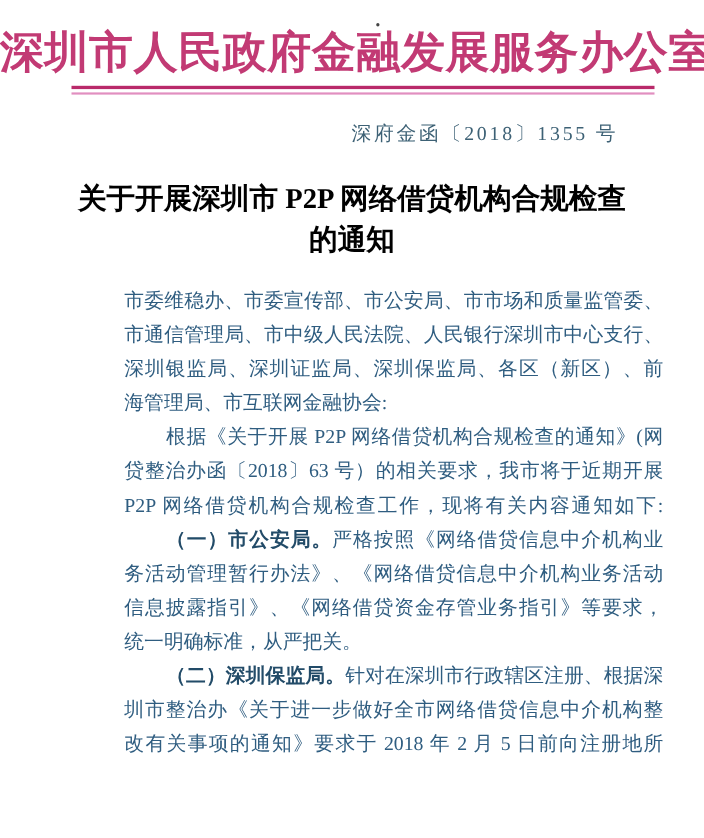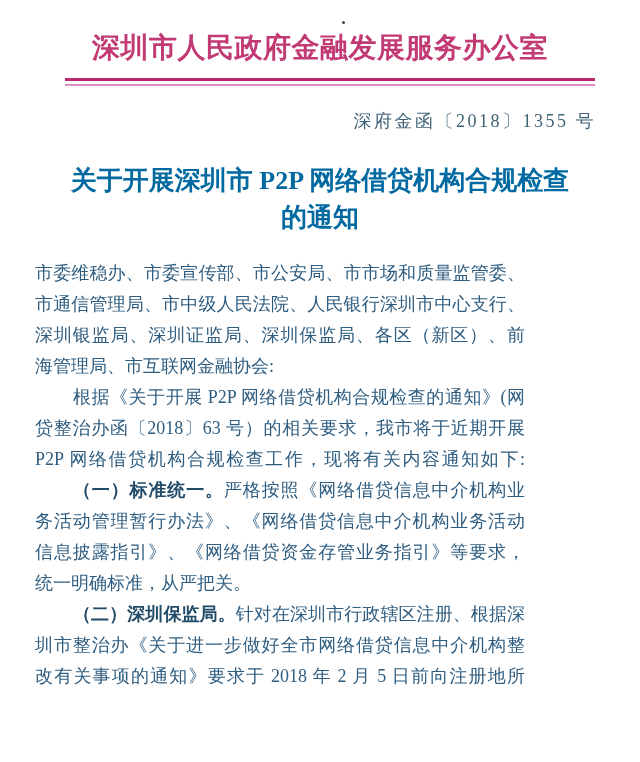--- a/index.html
+++ b/index.html
@@ -12,59 +12,59 @@
     width: 640px;
     height: 762px;
     background: #ffffff;
     overflow: hidden;
     font-family: "Liberation Serif", "DejaVu Serif", serif;
   }
   
   .org-name {
     margin: 26px 0 0 0;
     text-align: center;
-    font-size: 28px;
+    font-size: 40px;
     font-weight: bold;
     letter-spacing: 0.5px;
     line-height: 44px;
     color: #c23a74;
     white-space: nowrap;
   }
   
   .double-rule {
     margin: 8px 0 0 65px;
     width: 530px;
     height: 0;
     border-top: 3px solid #b92a6a;
     border-bottom: 2px solid #e18fc0;
     padding-top: 3px;
   }
   
   .doc-number {
     margin-top: 22px;
-    padding-right: 44px;
+    padding-right: 78px;
     text-align: right;
     font-size: 18px;
     letter-spacing: 2.5px;
     line-height: 26px;
     color: #3d6175;
     white-space: nowrap;
   }
   
   .doc-title {
     margin-top: 28px;
     text-align: center;
     font-size: 26px;
     font-weight: bold;
     line-height: 37px;
-    color: #0369a1;
+    color: #000000;
   }
   
   .doc-body {
-    margin: 22px 65px 0 35px;
+    margin: 22px 65px 0 113px;
     width: 490px;
     font-size: 18px;
     line-height: 31px;
     color: #2f5d80;
   }
   .line {
     min-height: 31px;
     white-space: normal;
   }
   .line.justify {
@@ -110,21 +110,21 @@
   </div>
 
   <div class="doc-body">
       <div class="line justify">市委维稳办、市委宣传部、市公安局、市市场和质量监管委、</div>
       <div class="line justify">市通信管理局、市中级人民法院、人民银行深圳市中心支行、</div>
       <div class="line justify">深圳银监局、深圳证监局、深圳保监局、各区（新区）、前</div>
       <div class="line">海管理局、市互联网金融协会:</div>
       <div class="line indent justify">根据《关于开展 P2P 网络借贷机构合规检查的通知》(网</div>
       <div class="line justify">贷整治办函〔2018〕63 号）的相关要求，我市将于近期开展</div>
       <div class="line justify">P2P 网络借贷机构合规检查工作，现将有关内容通知如下:</div>
-      <div class="line indent justify"><span class="prefix">（一）标准统一。</span>严格按照《网络借贷信息中介机构业</div>
+      <div class="line indent justify"><span class="prefix">（一）市公安局。</span>严格按照《网络借贷信息中介机构业</div>
       <div class="line justify">务活动管理暂行办法》、《网络借贷信息中介机构业务活动</div>
       <div class="line justify">信息披露指引》、《网络借贷资金存管业务指引》等要求，</div>
       <div class="line">统一明确标准，从严把关。</div>
       <div class="line indent justify"><span class="prefix">（二）深圳保监局。</span>针对在深圳市行政辖区注册、根据深</div>
       <div class="line justify">圳市整治办《关于进一步做好全市网络借贷信息中介机构整</div>
       <div class="line justify">改有关事项的通知》要求于 2018 年 2 月 5 日前向注册地所</div>
     </div>
 
   <div class="scan-dot"></div>
 

